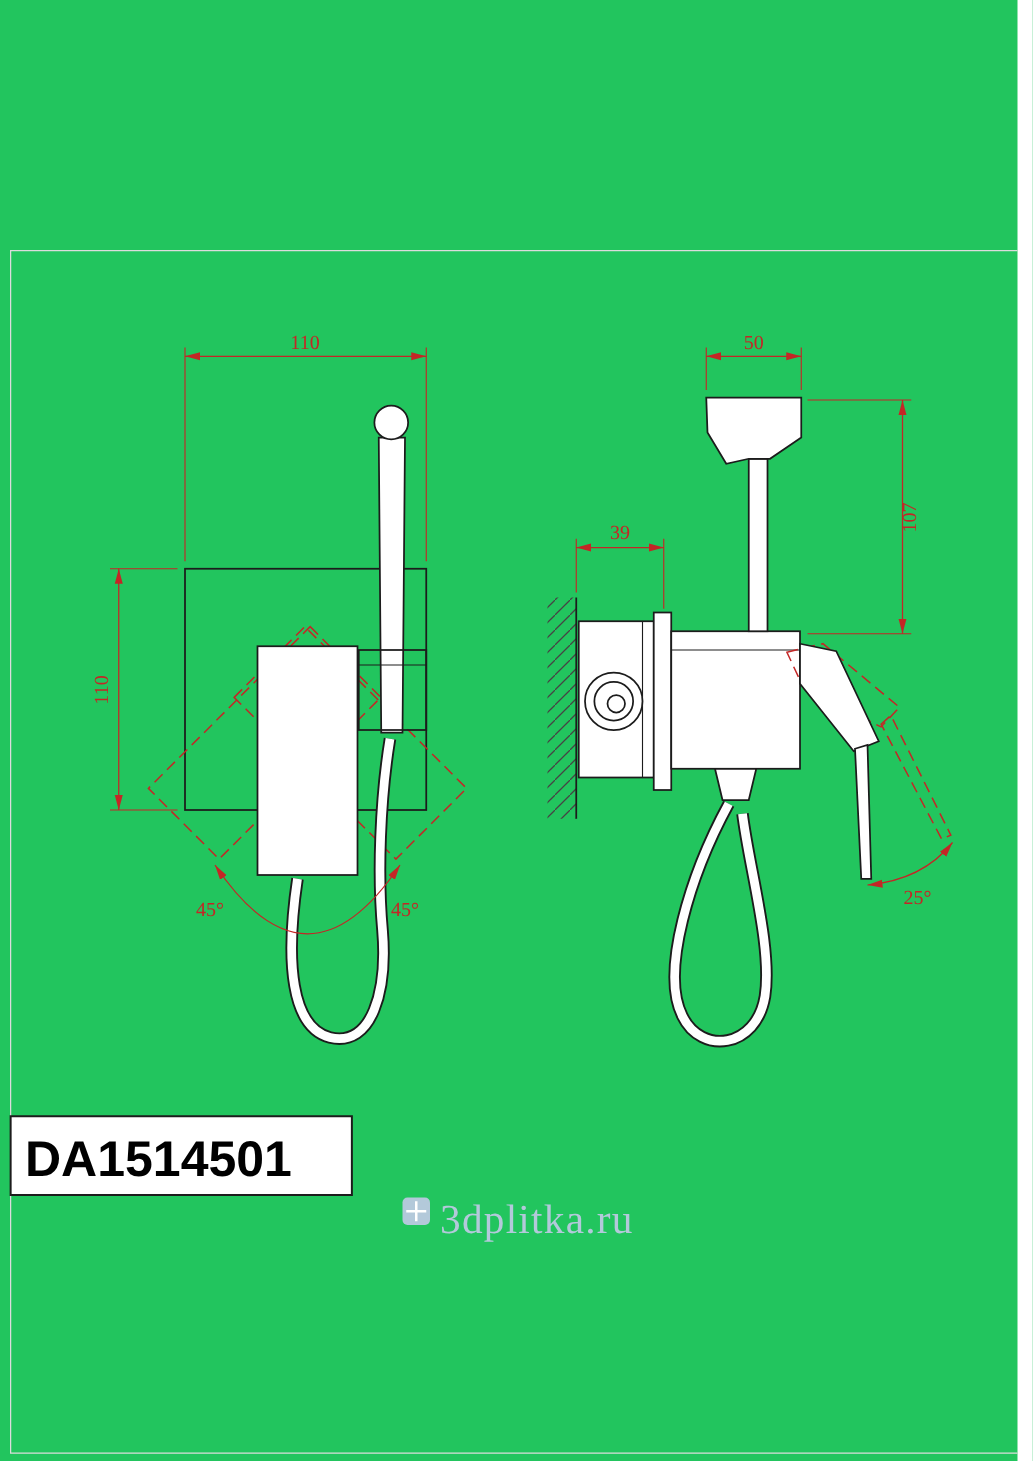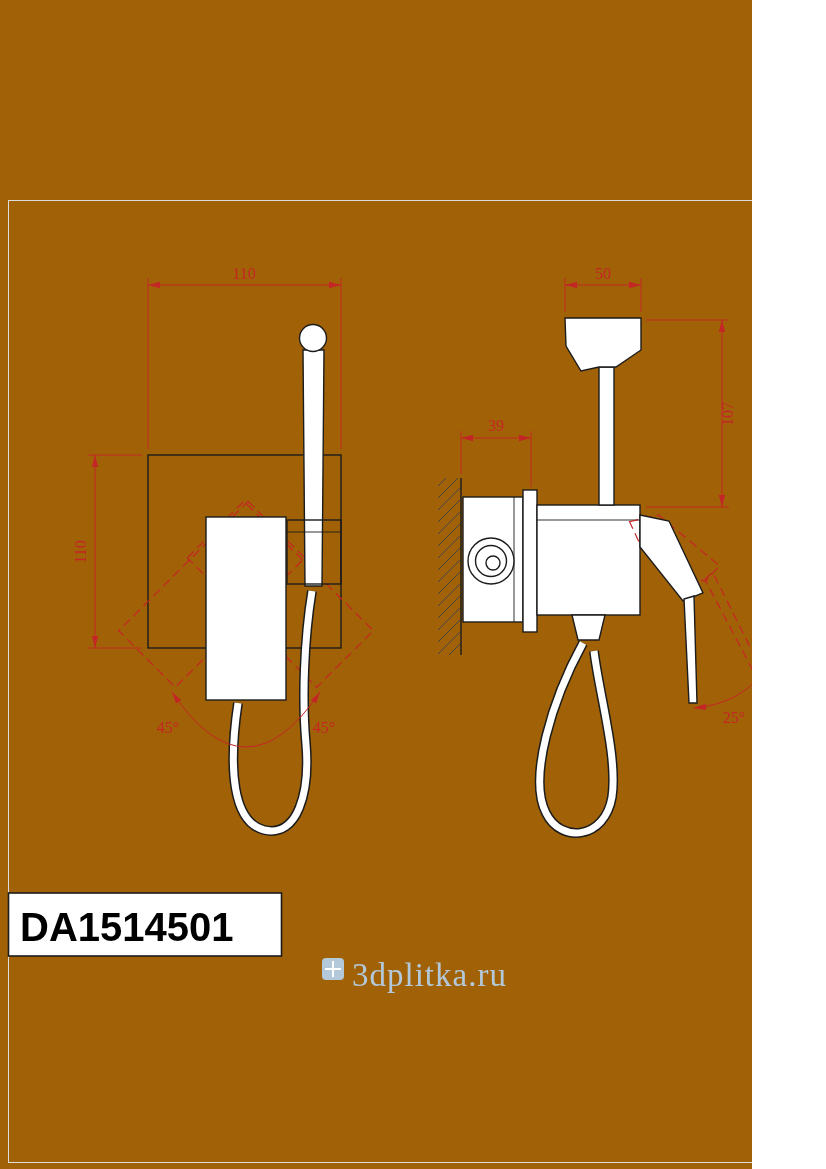--- a/index.html
+++ b/index.html
@@ -1,16 +1,16 @@
 <!DOCTYPE html>
 <html><head>
 <meta charset="utf-8">
 <style>
   html,body{margin:0;padding:0;background:#fff;}
-  .page{position:relative;width:752px;height:1169px;background:#a16207;overflow:hidden;
+  .page{position:relative;width:814px;height:1169px;background:#22c55e;overflow:hidden;
         font-family:"Liberation Sans",sans-serif;}
   svg{position:absolute;left:0;top:0;}
   .ln  {stroke:#1c1c1c;stroke-width:1.4;fill:none;}
   .lnf {stroke:#1c1c1c;stroke-width:1.4;fill:#ffffff;}
   .thin{stroke:#1c1c1c;stroke-width:0.9;fill:none;}
   .dim {stroke:#c42626;stroke-width:1;fill:none;}
   .ext {stroke:#c42626;stroke-width:0.9;fill:none;}
   .dsh {stroke:#c42626;stroke-width:1.2;fill:none;stroke-dasharray:9 5;}
   .hoseO{stroke:#1c1c1c;stroke-width:10;fill:none;stroke-linecap:butt;}
   .hoseI{stroke:#ffffff;stroke-width:7;fill:none;stroke-linecap:butt;}

